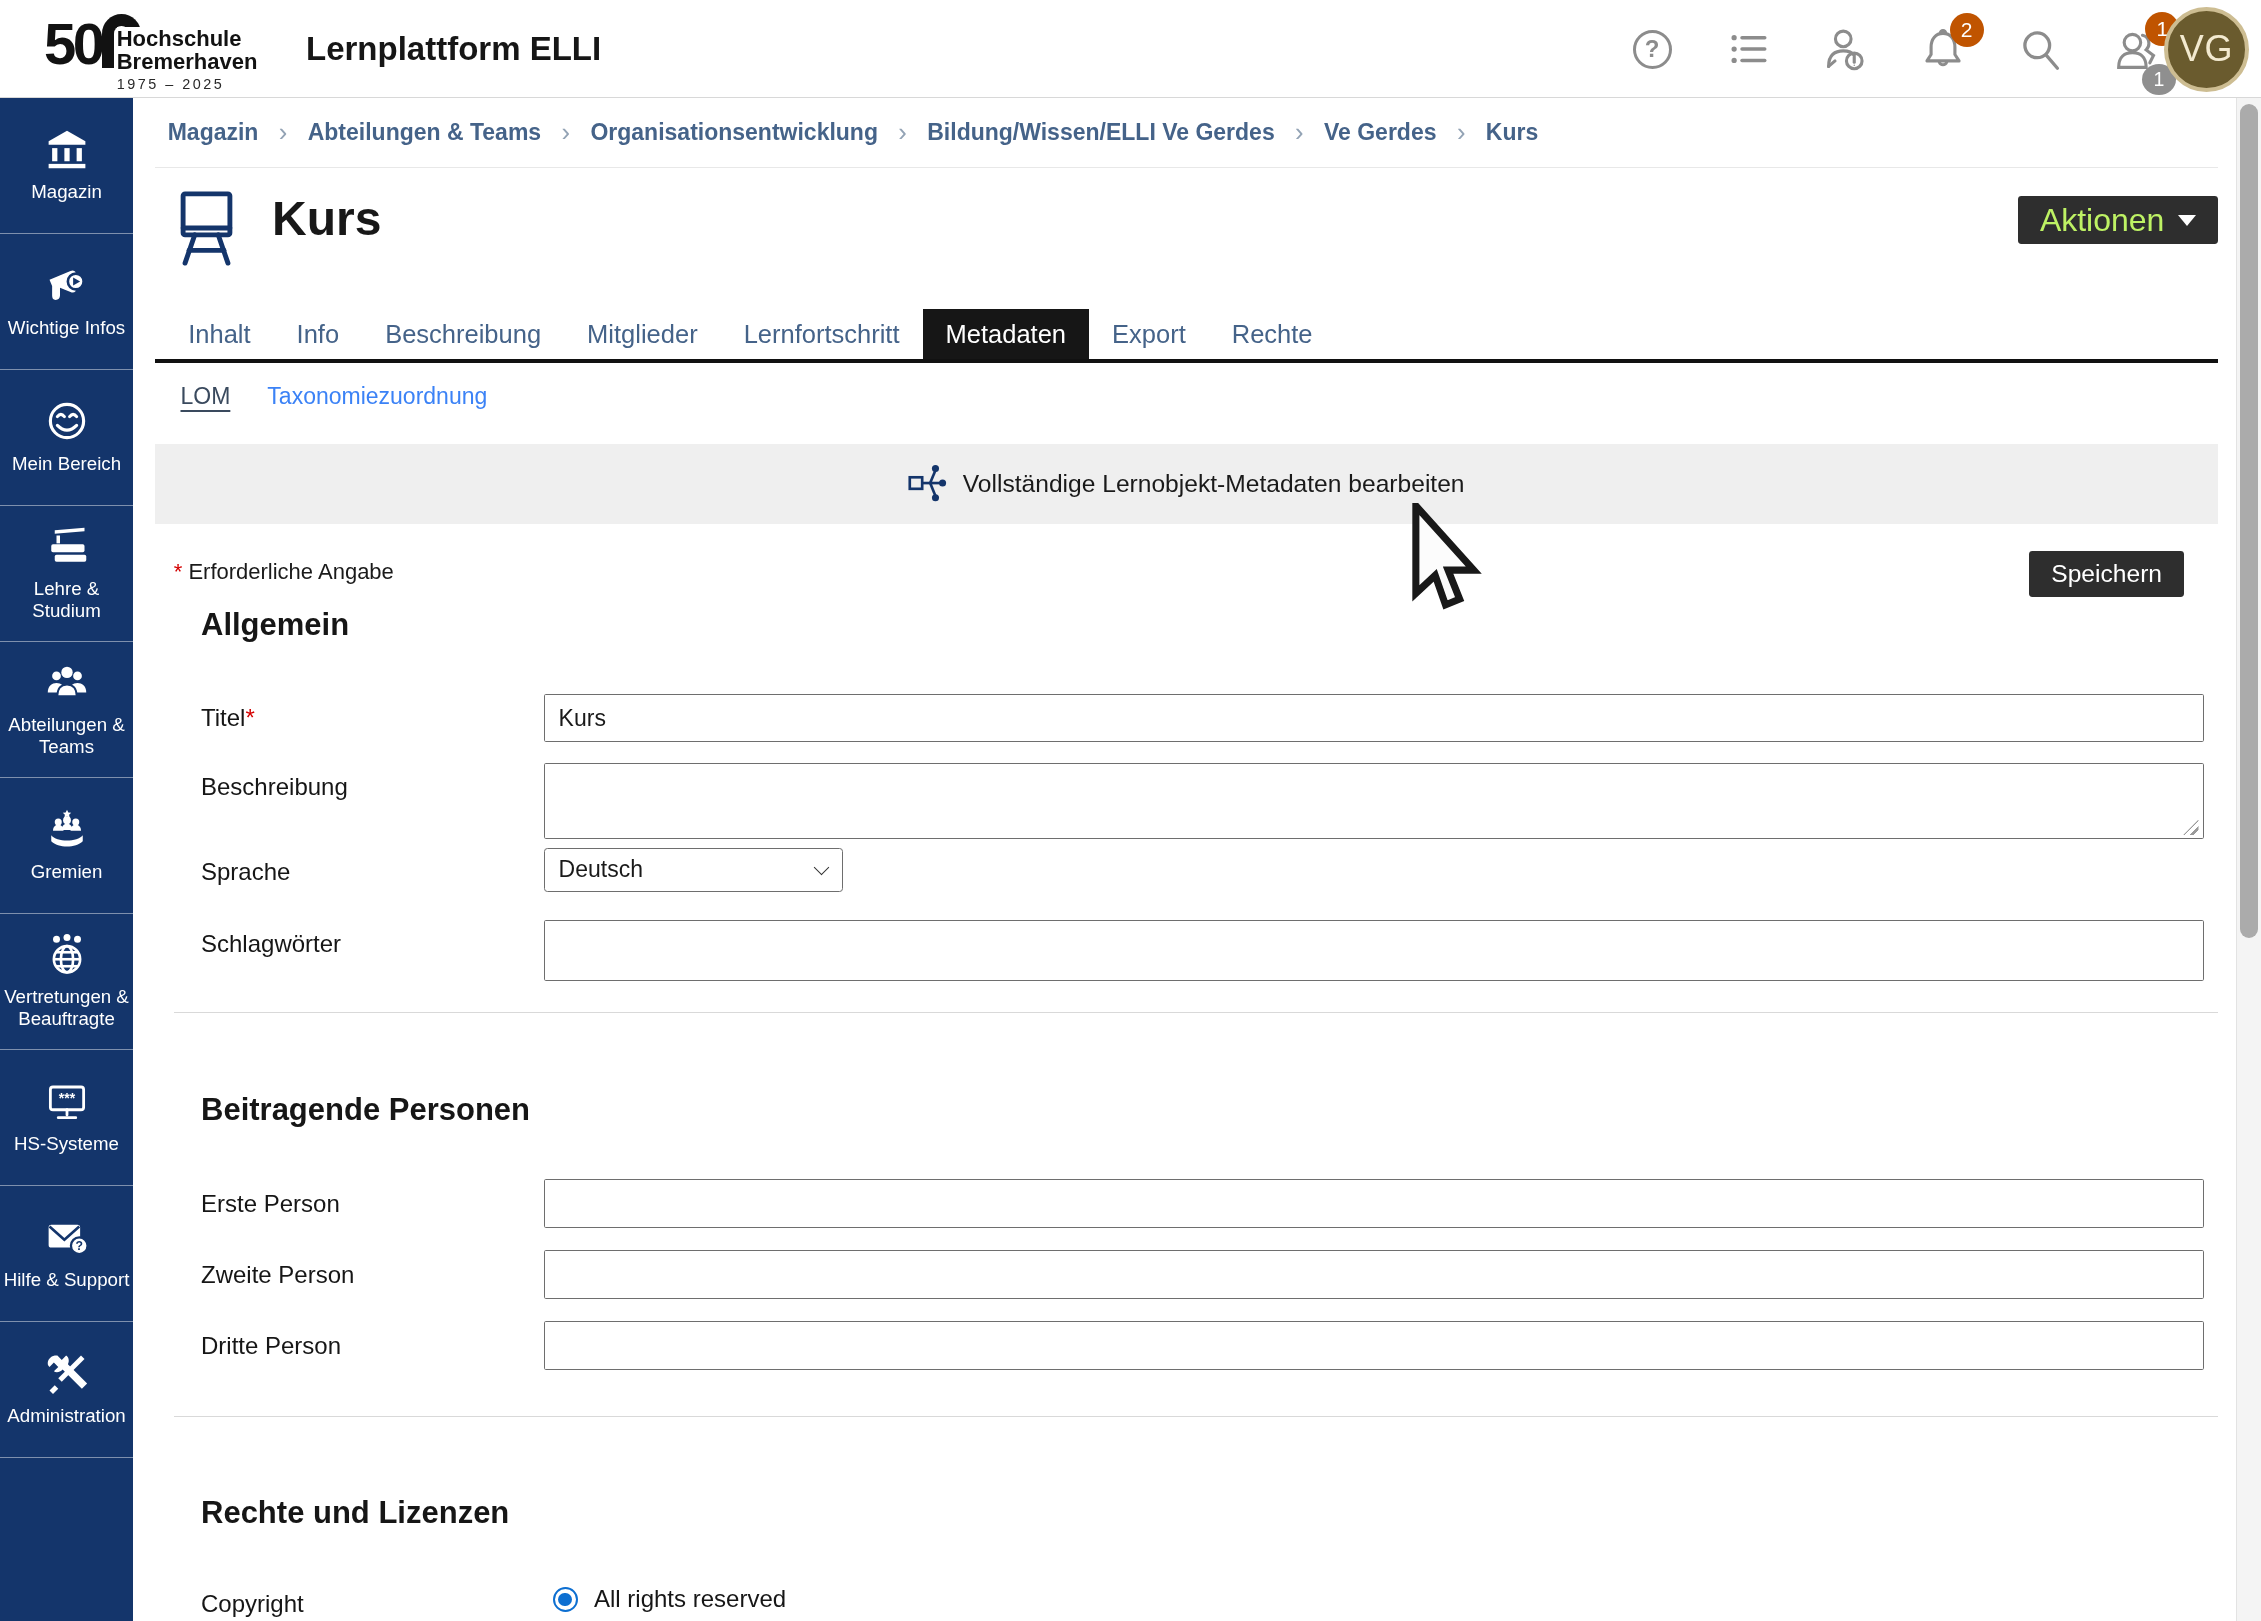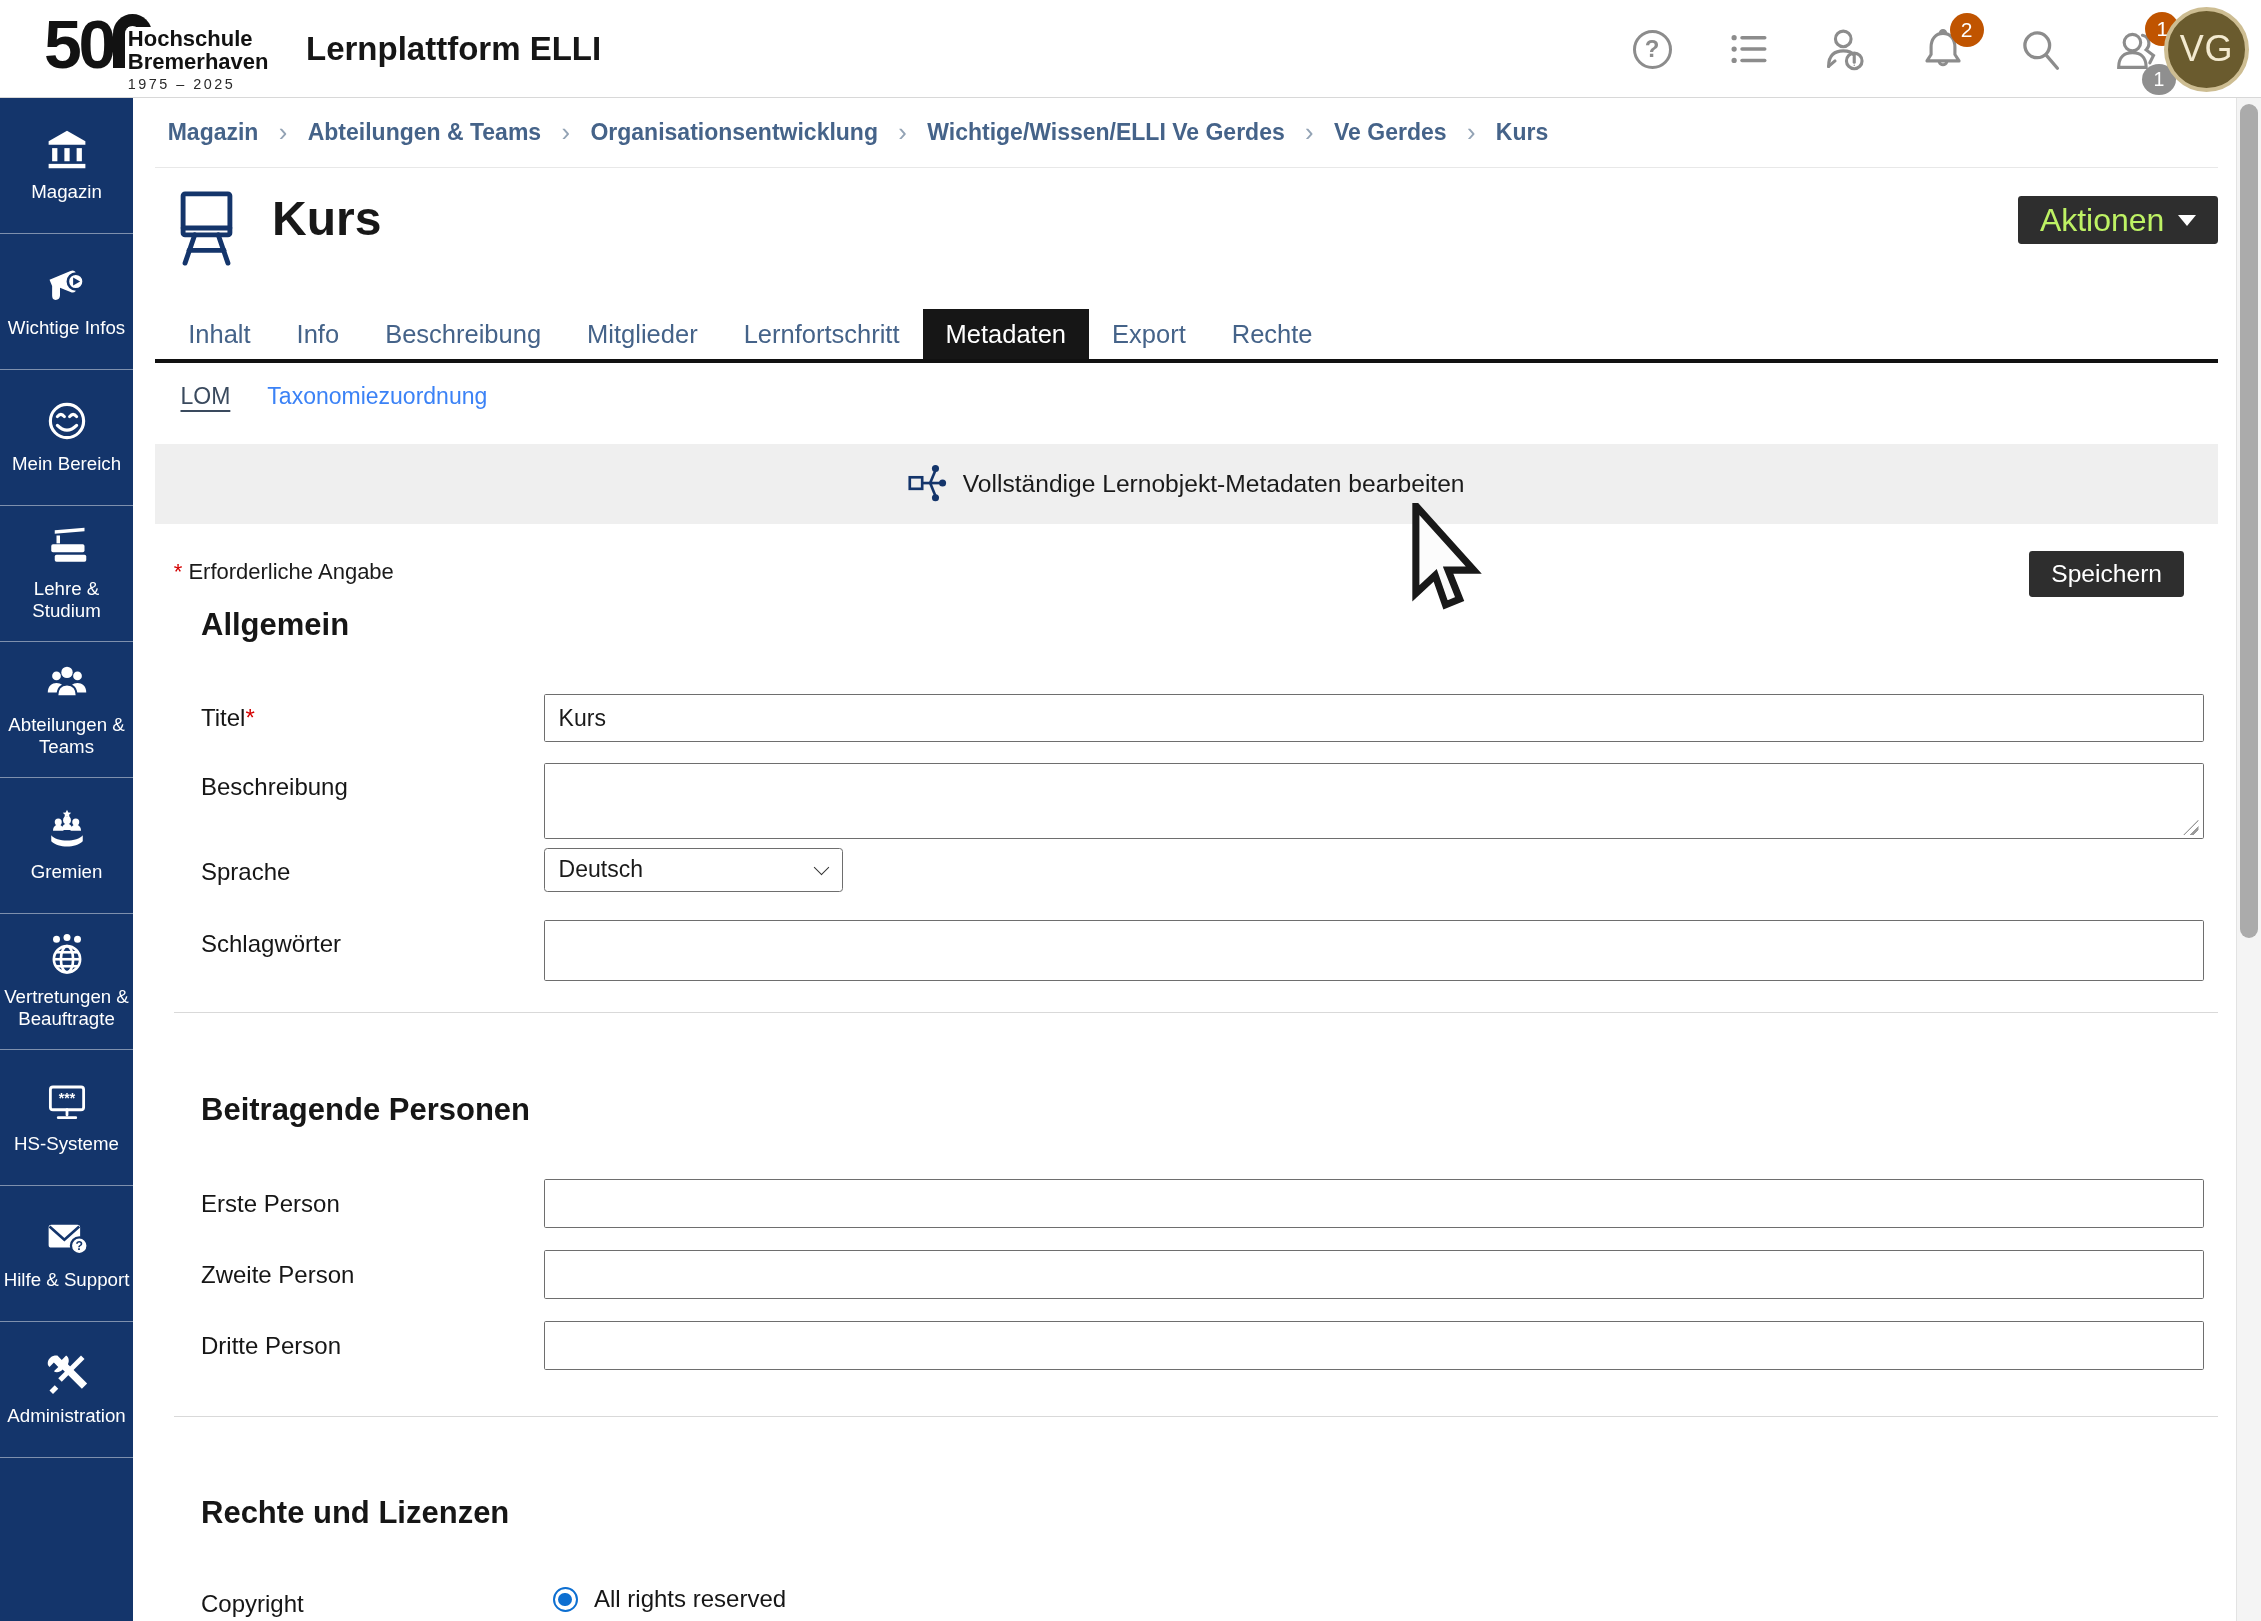--- a/index.html
+++ b/index.html
@@ -3,21 +3,21 @@
 <meta charset="utf-8">
 <style>
   * { box-sizing: border-box; margin: 0; padding: 0; }
   html, body { width: 2261px; height: 1621px; overflow: hidden; background: #fff;
     font-family: "Liberation Sans", sans-serif; color: #1a1a1a; }
 
   
   .header { position: absolute; left: 0; top: 0; width: 2261px; height: 98px;
     background: #fff; border-bottom: 0.8px solid #d8d8d8; z-index: 30; }
   .logo { position: absolute; left: 44px; top: 5.1px; display: flex; align-items: flex-start; cursor: pointer; }
-  .logo-5 { font-size: 68px; font-weight: 800; line-height: 78px; color: #121212; letter-spacing: -3.4px; }
+  .logo-5 { font-size: 58px; font-weight: 800; line-height: 78px; color: #121212; letter-spacing: -3.4px; }
   .logo-arch { width: 39px; height: 54px; border: 12.7px solid #121212; border-bottom: none;
     border-radius: 22px 22px 0 0; margin-top: 8.5px; }
   .logo-textblock { margin-left: -24px; margin-top: 22px; position: relative; z-index: 2; background: transparent; }
   .logo-name { font-size: 22px; font-weight: 700; line-height: 23px; color: #121212; background: #fff; }
   .logo-years { font-size: 14.4px; letter-spacing: 2.5px; color: #2a2a2a; margin-top: 3.4px; background: #fff; }
   .app-title { position: absolute; left: 306px; top: 0; height: 98px; display: flex; align-items: center;
     font-size: 33px; font-weight: 700; color: #161616; }
   .hicons { position: absolute; right: 102px; top: 0; height: 98px; display: flex; align-items: center; gap: 53px; }
   .hicon { position: relative; width: 44px; height: 44px; display: flex; align-items: center; justify-content: center; cursor: pointer; }
   .help-circle { width: 39px; height: 39px; border: 3.4px solid #8c8c8c; border-radius: 50%;
@@ -318,21 +318,21 @@
 
 <div class="content">
 
   <div class="breadcrumb">
     <a>Magazin</a>
       <span class="crumb-sep">›</span>
     <a>Abteilungen &amp; Teams</a>
       <span class="crumb-sep">›</span>
     <a>Organisationsentwicklung</a>
       <span class="crumb-sep">›</span>
-    <a>Wichtige/Wissen/ELLI Ve Gerdes</a>
+    <a>Bildung/Wissen/ELLI Ve Gerdes</a>
       <span class="crumb-sep">›</span>
     <a>Ve Gerdes</a>
       <span class="crumb-sep">›</span>
     <a>Kurs</a>
   </div>
 
   <div class="title-row">
     <span class="obj-icon">
       <svg width="65" height="78" viewBox="0 0 64 80" fill="none" stroke="#14356b" stroke-width="5" stroke-linejoin="round" stroke-linecap="round">
         <rect x="8" y="5" width="48" height="42" rx="2"></rect>

